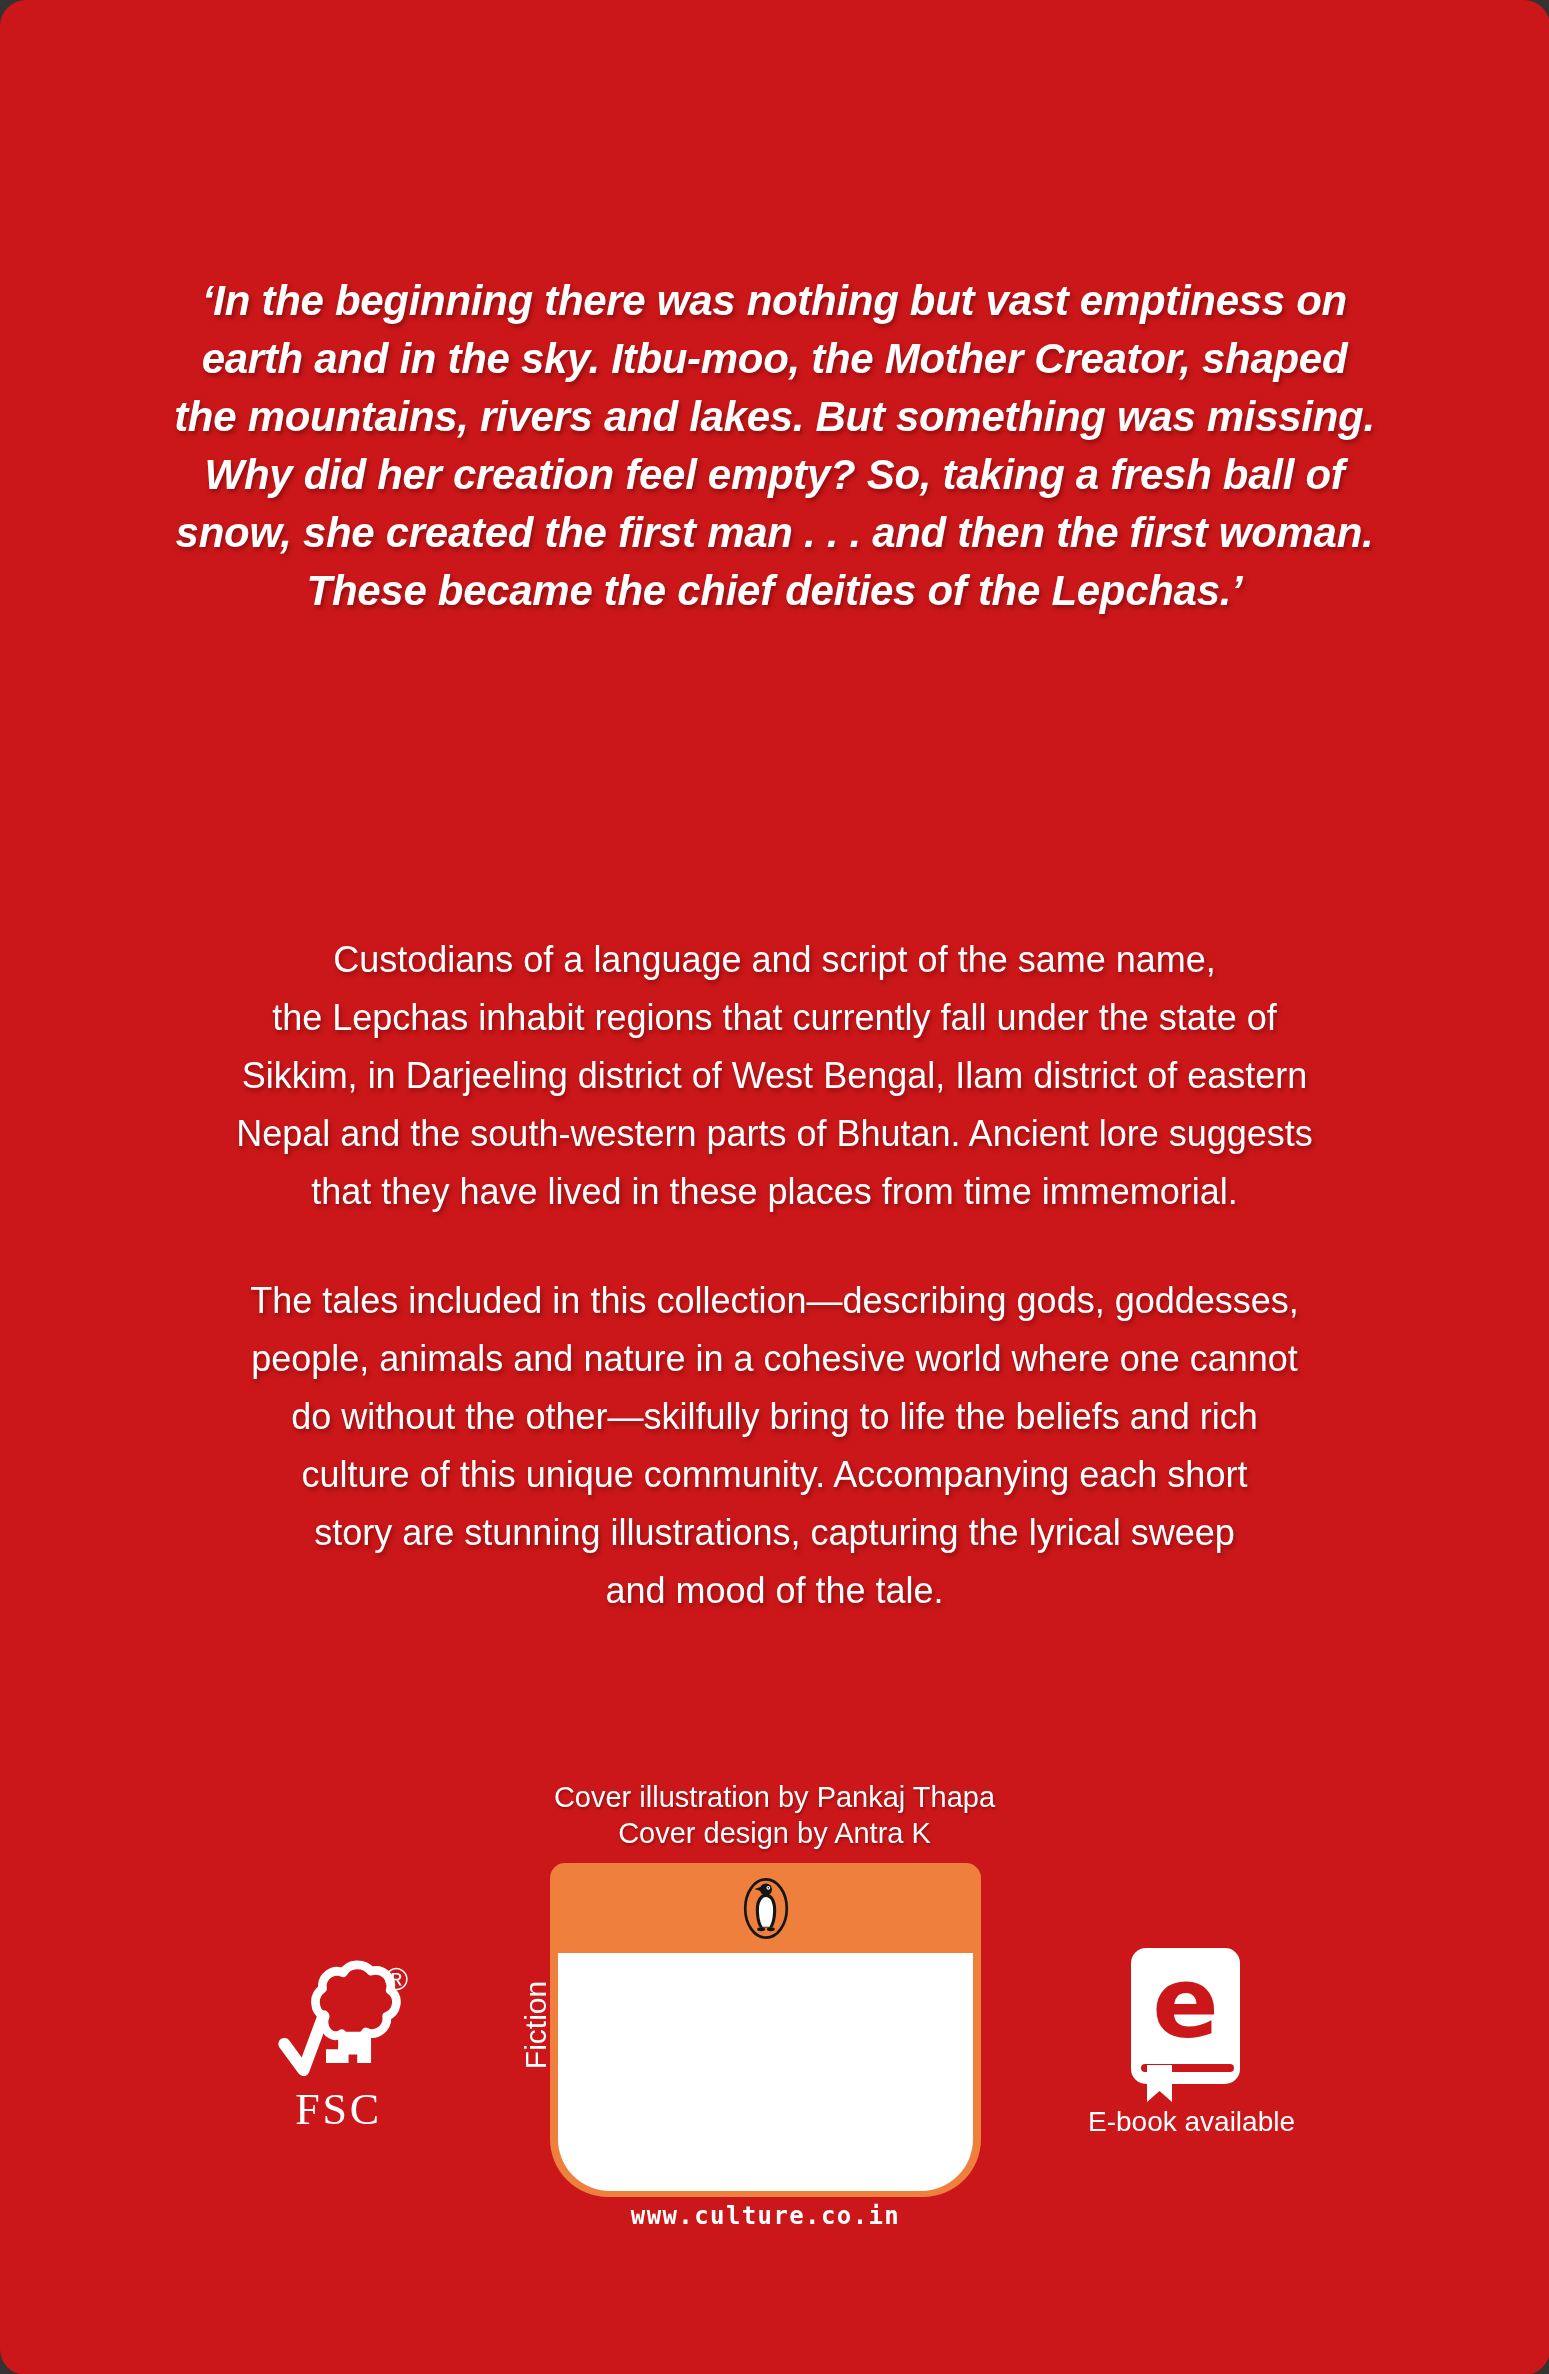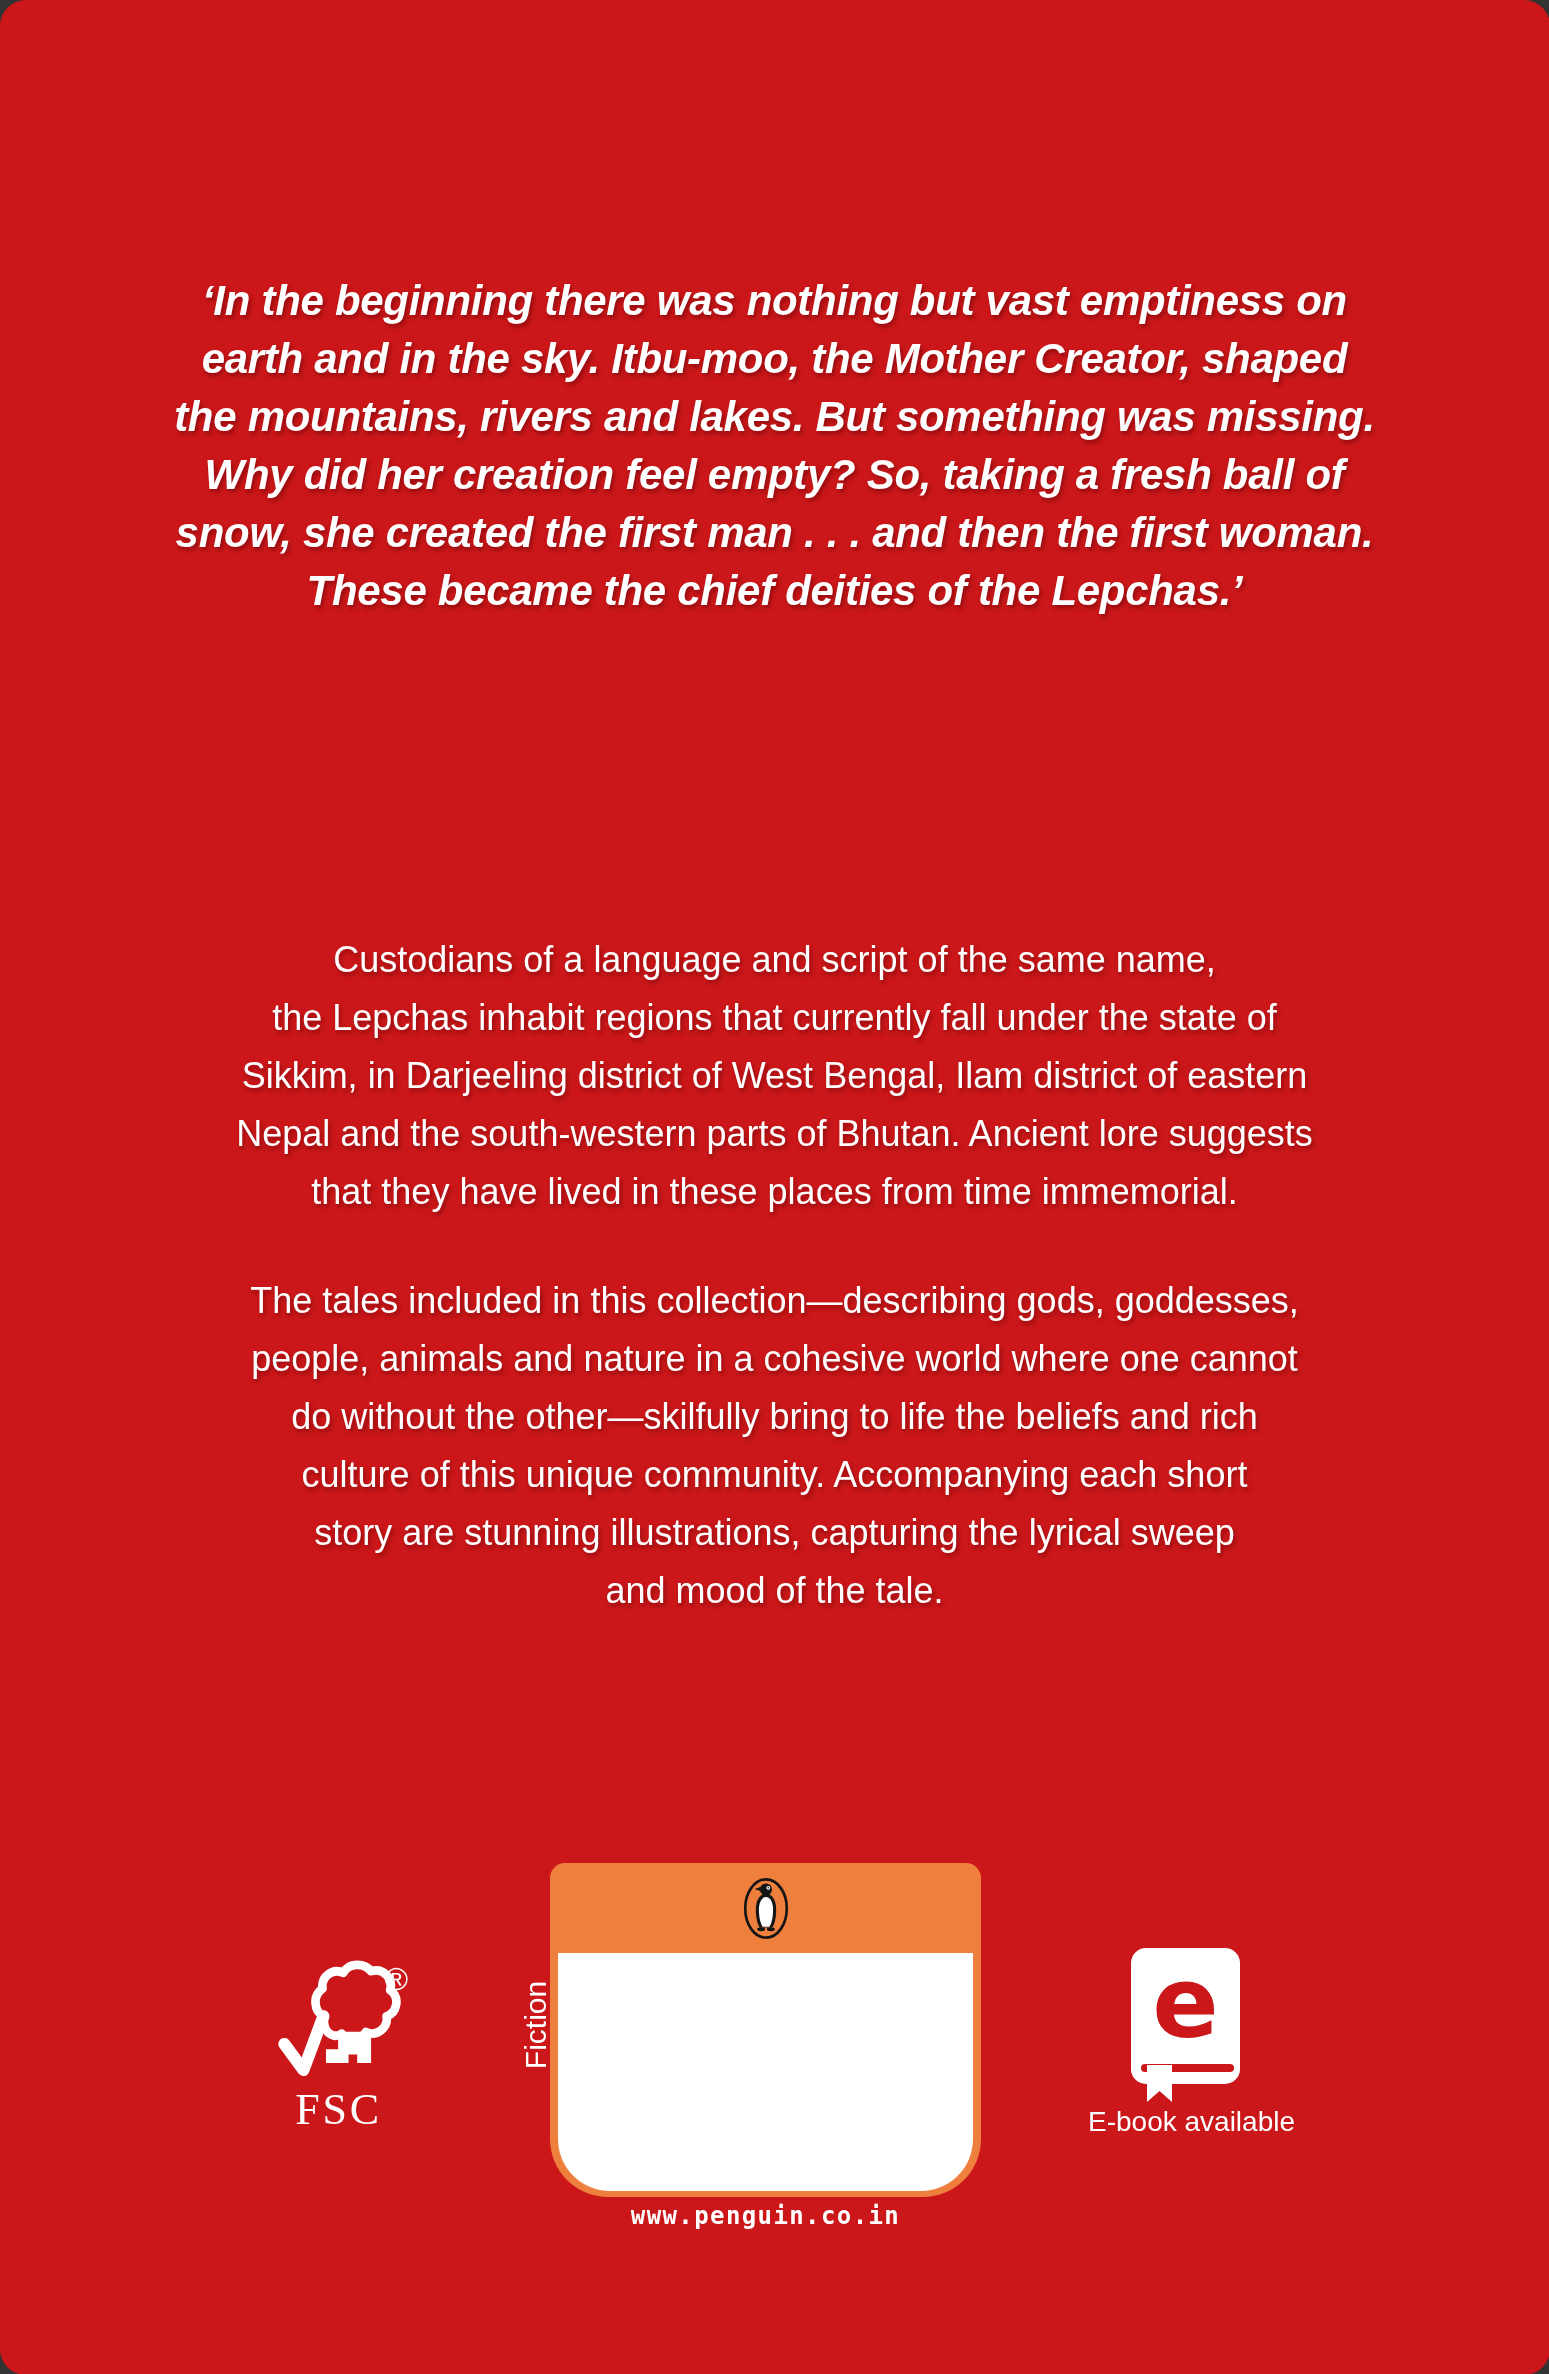--- a/index.html
+++ b/index.html
@@ -137,20 +137,22 @@
 Nepal and the south-western parts of Bhutan. Ancient lore suggests
 that they have lived in these places from time immemorial.</div>
 
   <div class="textblock para para-tales">The tales included in this collection—describing gods, goddesses,
 people, animals and nature in a cohesive world where one cannot
 do without the other—skilfully bring to life the beliefs and rich
 culture of this unique community. Accompanying each short
 story are stunning illustrations, capturing the lyrical sweep
 and mood of the tale.</div>
 
+  <div class="textblock credits">Cover illustration by Pankaj Thapa
+Cover design by Antra K</div>
 
   <div class="fsc">
     <svg class="fsc-mark" width="130" height="122" viewBox="0 0 150 140">
       <path d="M12 100 L34 130 L57 68" fill="none" stroke="#fff" stroke-width="14" stroke-linecap="round" stroke-linejoin="round"></path>
       <path d="M57 68 C46 62 44 44 56 36 C54 22 68 12 80 18 C86 6 104 6 112 16
                C126 12 138 24 134 38 C146 46 142 64 130 68 C132 82 118 92 106 86
                C100 96 84 96 78 88 C70 94 60 88 58 78 Z" fill="none" stroke="#fff" stroke-width="10" stroke-linejoin="round"></path>
       <path d="M74 86 L74 106 L60 106 L60 122 L86 122 L86 112 L96 112 L96 122
                L112 122 L112 86 Z" fill="#fff"></path>
     </svg>
@@ -172,21 +174,21 @@
         <circle cx="28.6" cy="11.6" r="0.9" fill="#151515"></circle>
         <ellipse cx="20.5" cy="58.5" rx="4.5" ry="2.2" fill="#151515"></ellipse>
         <ellipse cx="31.5" cy="58.5" rx="4.5" ry="2.2" fill="#151515"></ellipse>
       </svg>
     </div>
     <div class="barcode-white"></div>
   </div>
 
   <div class="fiction">Fiction</div>
 
-  <div class="website">www.penguin.co.in</div>
+  <div class="website">www.culture.co.in</div>
 
   <div class="ebook">
     <div class="ebook-book">
       <span class="ebook-e">e</span>
       <span class="ebook-slit"></span>
       <span class="ebook-bookmark"></span>
     </div>
     <div class="ebook-label">E-book available</div>
   </div>
 

